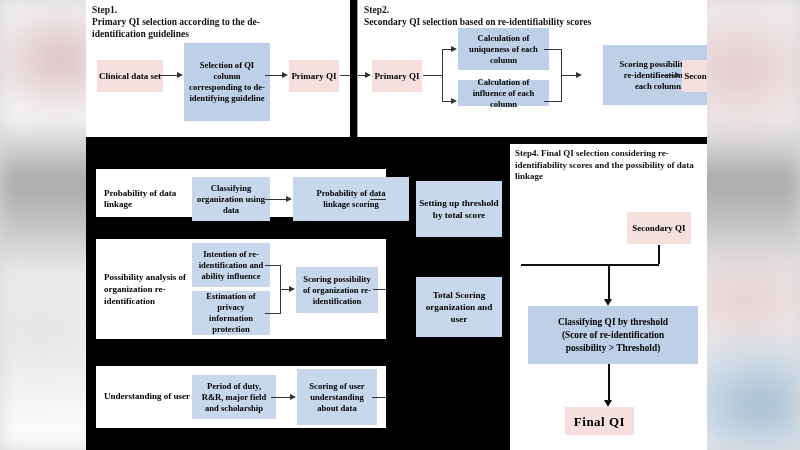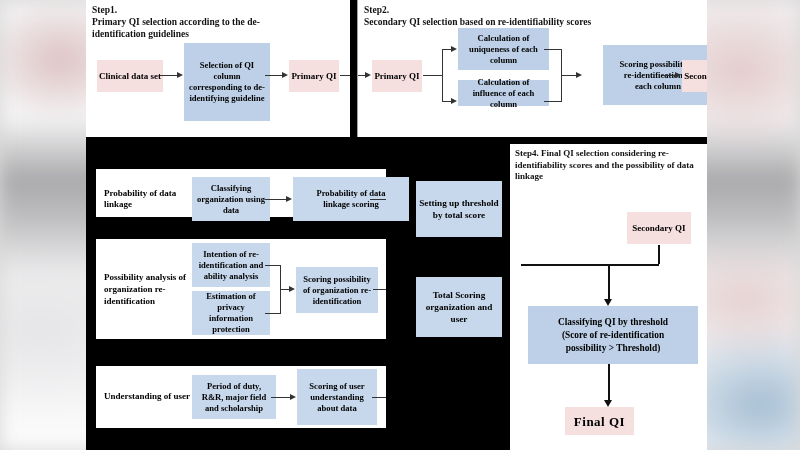--- a/index.html
+++ b/index.html
@@ -140,21 +140,21 @@
       <div class="arr arr-r" style="left:190px;top:27px;"></div>
 
       <div class="bx blue2" style="left:197px;top:8px;width:76px;height:44px;font-size:8.6px;padding:0 20px;">Probability of data linkage scoring</div>
 
       <div class="ln lh" style="left:274px;top:30px;width:16px;"></div>
     </div>
 
     <div class="wpanel" style="left:10px;top:95px;width:290px;height:100px;">
       <div class="bx" style="left:8px;top:22px;width:84px;height:56px;font-size:9px;text-align:left;justify-content:flex-start;line-height:12px;">Possibility analysis of organization re-identification</div>
 
-      <div class="bx blue2" style="left:96px;top:4px;width:72px;height:44px;font-size:8.6px;padding:0 3px;">Intention of re-identification and ability analysis</div>
+      <div class="bx blue2" style="left:96px;top:4px;width:72px;height:44px;font-size:8.6px;padding:0 3px;">Intention of re-identification and ability influence</div>
 
       <div class="bx blue2" style="left:96px;top:52px;width:72px;height:44px;font-size:8.6px;padding:0 3px;">Estimation of privacy information protection</div>
 
       <div class="ln lh" style="left:169px;top:26px;width:16px;"></div>
       <div class="ln lh" style="left:169px;top:74px;width:16px;"></div>
       <div class="ln lv" style="left:184px;top:26px;height:49px;"></div>
       <div class="ln lh" style="left:184px;top:50px;width:10px;"></div>
       <div class="arr arr-r" style="left:193px;top:47px;"></div>
 
       <div class="bx blue2" style="left:200px;top:28px;width:76px;height:46px;font-size:8.6px;padding:0 3px;">Scoring possibility of organization re-identification</div>

